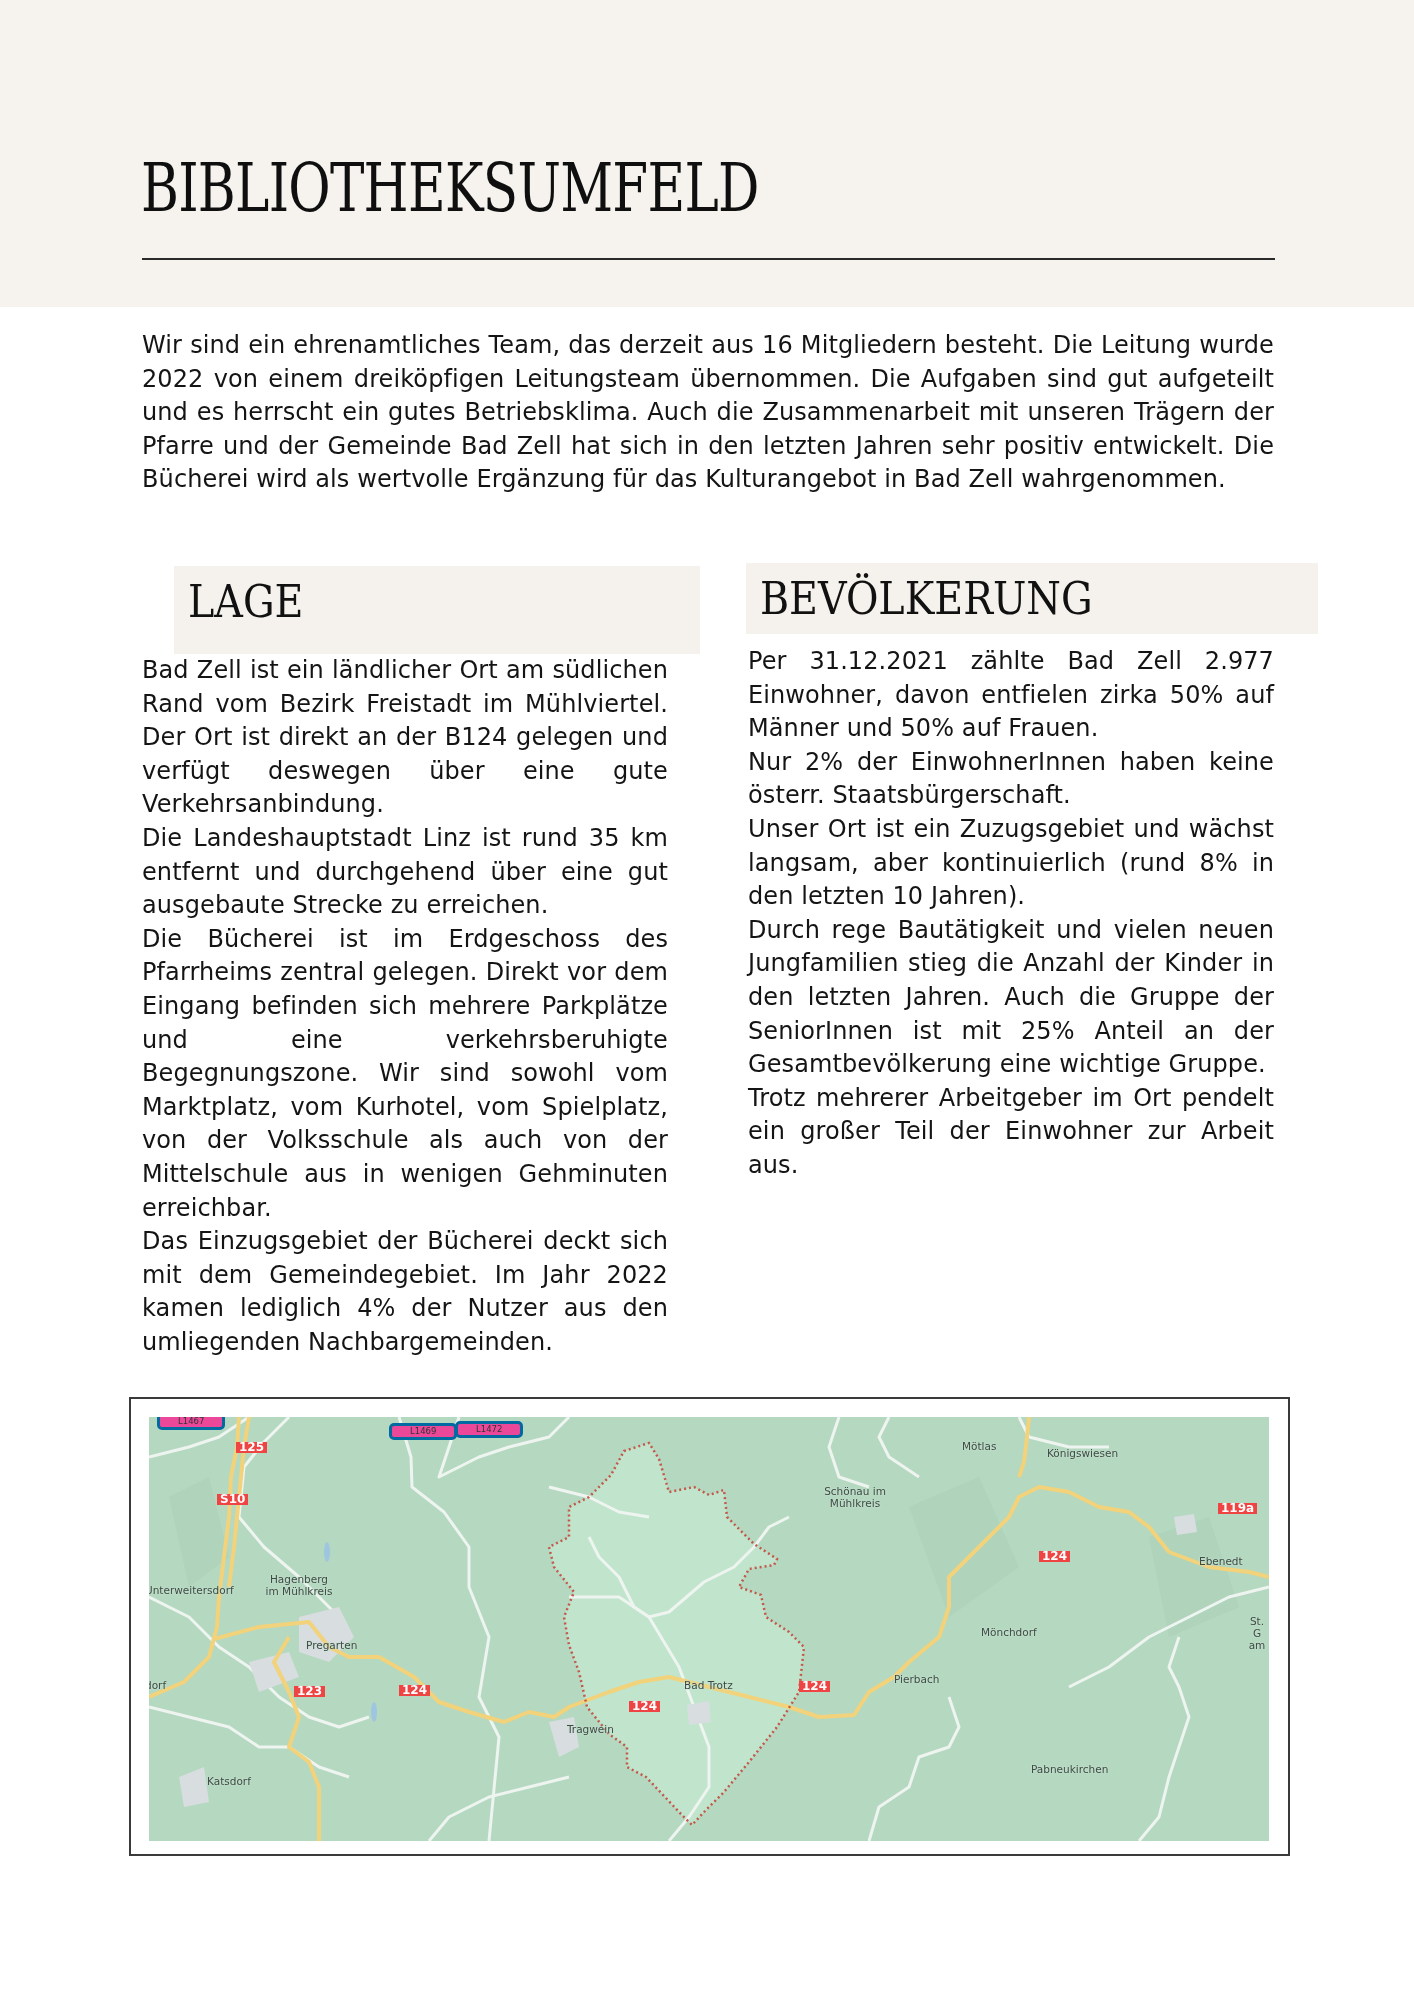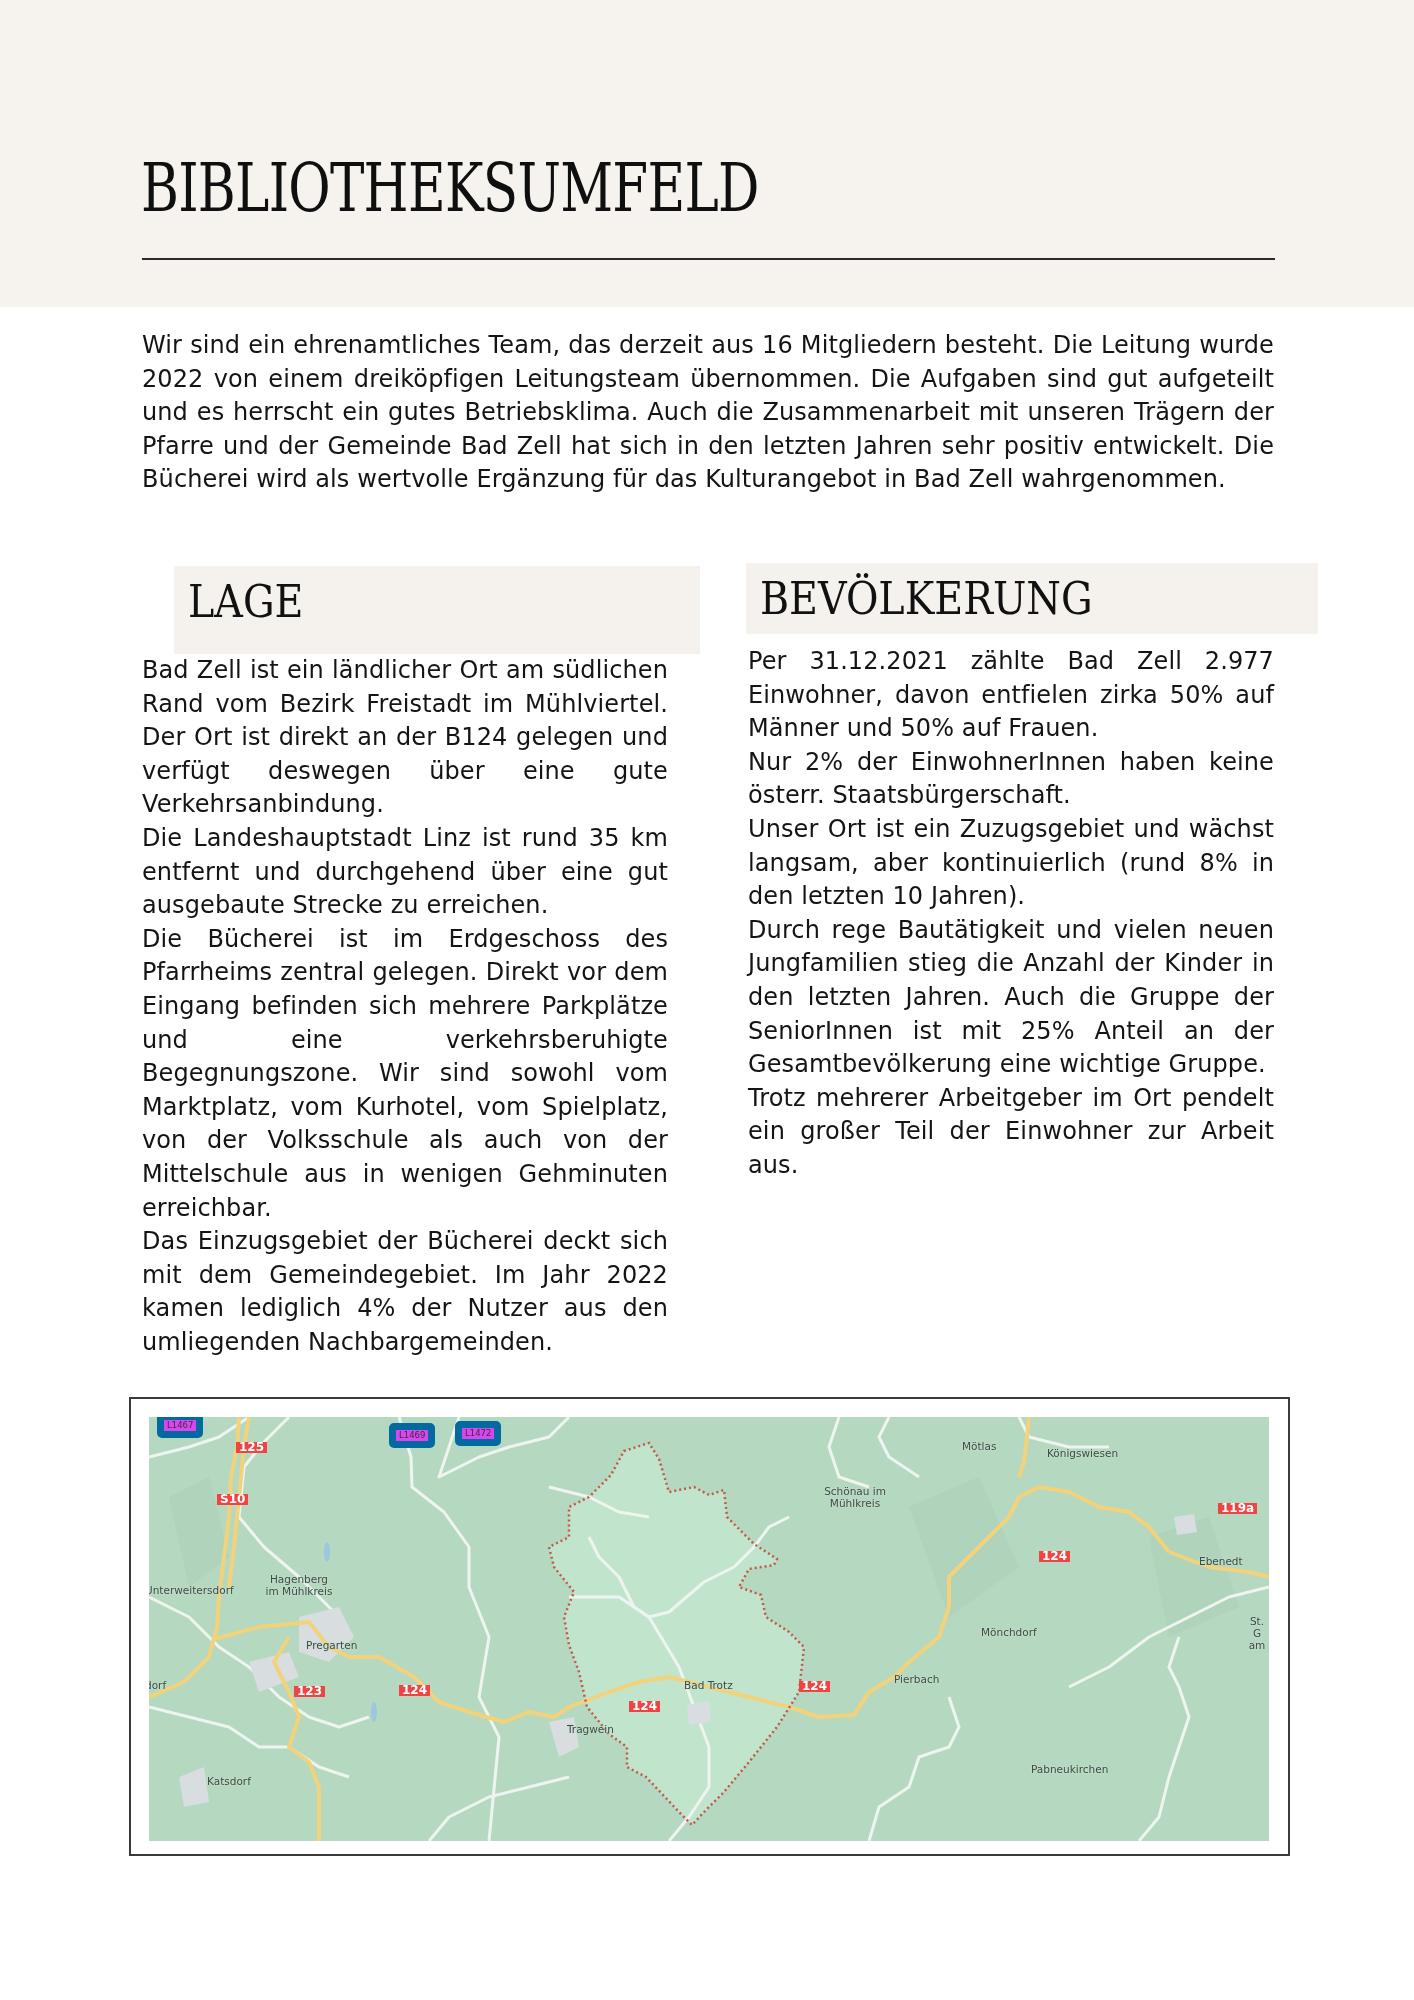--- a/index.html
+++ b/index.html
@@ -58,22 +58,22 @@
       position: absolute; font-size: 10.5px; line-height: 12px; color: #3d4a45;
       white-space: nowrap; text-align: center;
       text-shadow: 0 0 2px #c8e3d0, 0 0 2px #c8e3d0;
     }
     .shield {
       position: absolute; font-size: 12px; line-height: 11px; color: #ffffff;
       background: #ef4444; padding: 0 3px; font-weight: bold; white-space: nowrap;
     }
     .lshield {
       position: absolute; font-size: 8.5px; line-height: 11px; color: #333;
-      background: #d946ef; border: 7px solid #0369a1; border-radius: 5px;
-      padding: 0 3px; white-space: nowrap;
+      background: #ec4899; border: 3px solid #0369a1; border-radius: 5px;
+      padding: 0 18px; white-space: nowrap;
     }
   </style>
 </head>
 <body>
 
 <div class="header-band"></div>
 <h1 class="page-title">BIBLIOTHEKSUMFELD</h1>
 <div class="title-rule"></div>
 
 <p class="body-text intro">Wir sind ein ehrenamtliches Team, das derzeit aus 16 Mitgliedern besteht. Die Leitung wurde 2022 von einem dreiköpfigen Leitungsteam  übernommen. Die Aufgaben sind gut aufgeteilt und es herrscht ein gutes Betriebsklima. Auch die Zusammenarbeit mit unseren Trägern der Pfarre und der Gemeinde Bad Zell hat sich in den letzten Jahren sehr positiv entwickelt. Die Bücherei wird als wertvolle Ergänzung für das Kulturangebot in Bad Zell wahrgenommen.</p>

